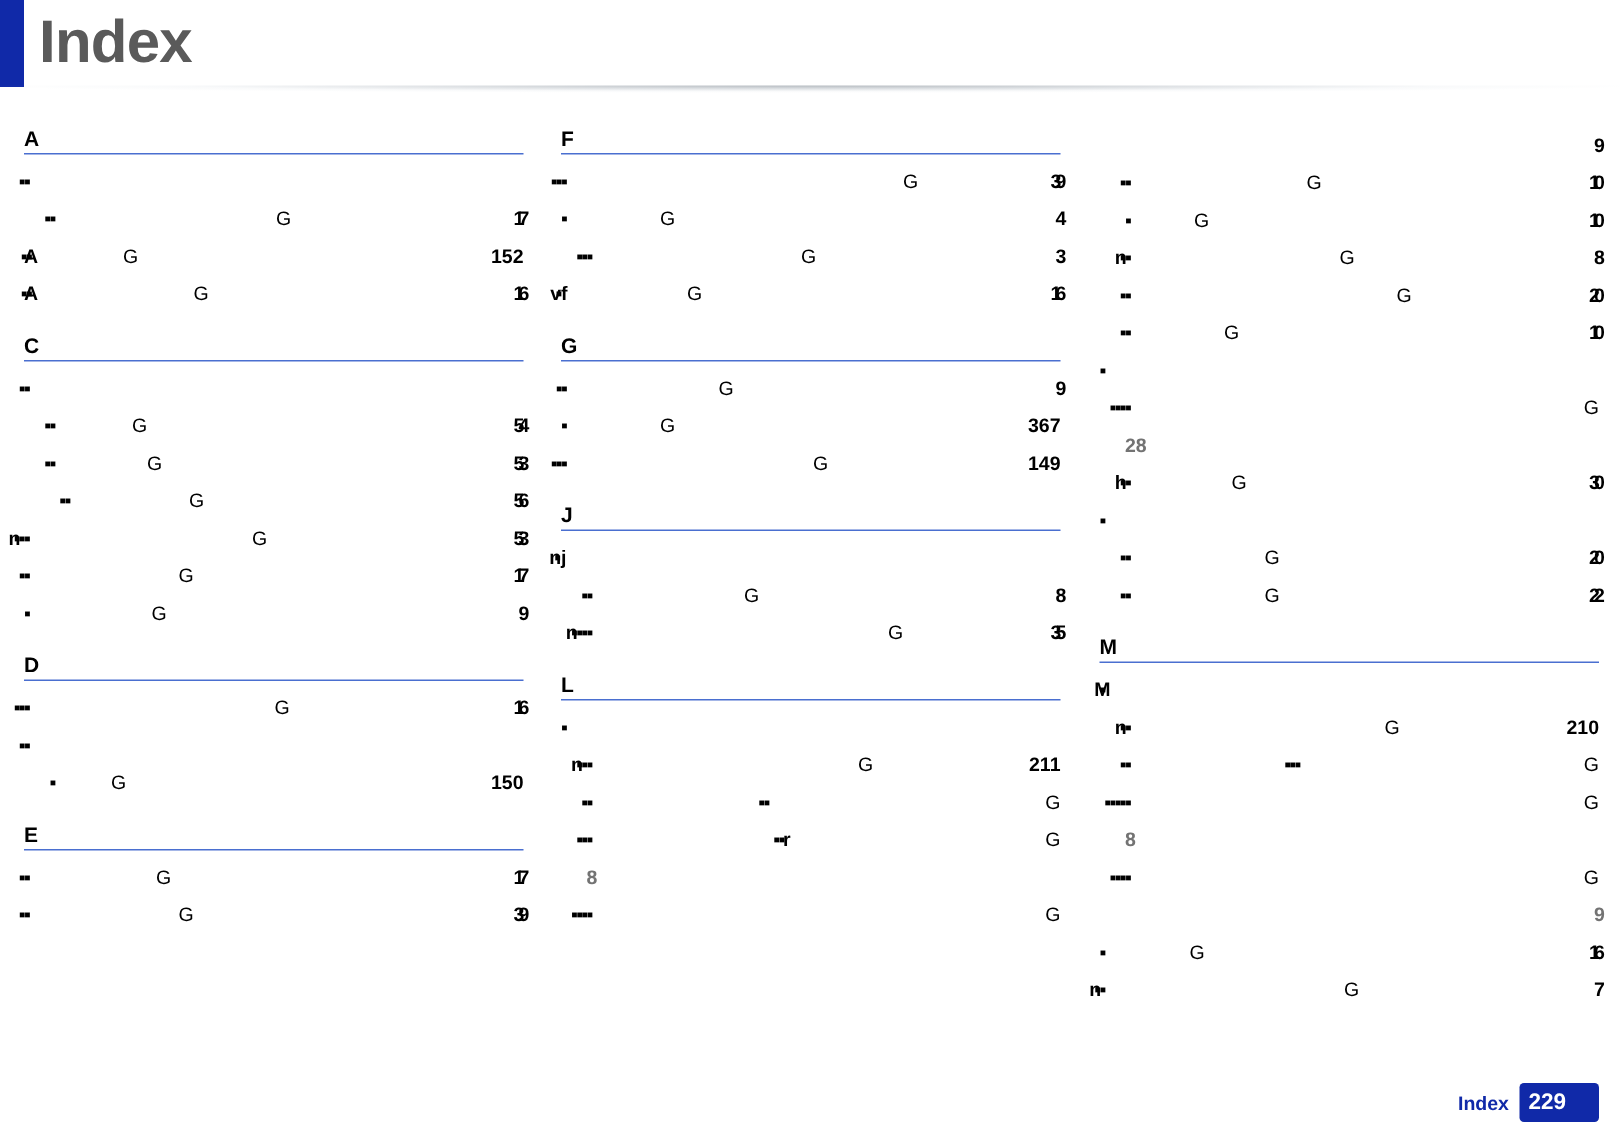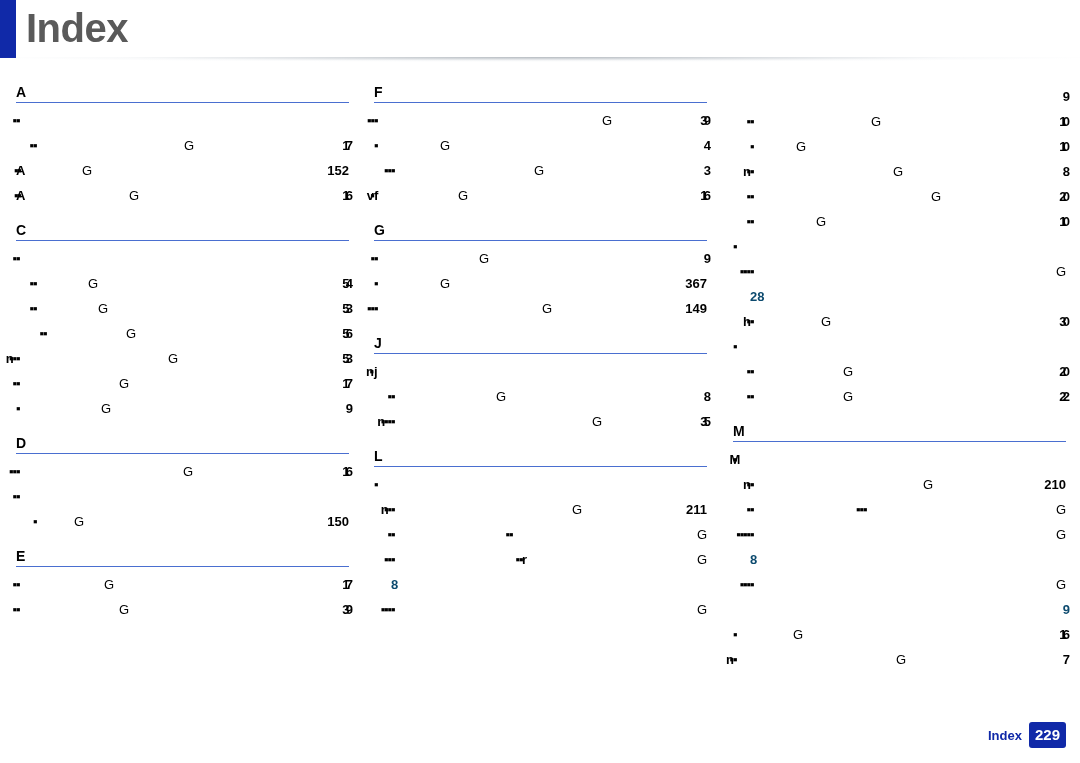--- a/index.html
+++ b/index.html
@@ -120,21 +120,21 @@
     text-align: right;
   }
   .entry-num.clean { letter-spacing: normal; }
 
   
   .entry-wrapnum {
     font-weight: bold;
     font-size: 13px;
     line-height: 25px;
     min-height: 25px;
-    color: #0c4a6e;
+    color: #737373;
   }
   .entry-wrapnum.level-1 { padding-left: 17px; }
 
   .entry-num-right-inline {
     position: absolute;
     right: 0;
     top: 0;
     font-weight: normal;
   }
 
@@ -154,21 +154,21 @@
     font-weight: bold;
     color: #1029a8;
     margin-right: 7px;
   }
   #footer-page-badge {
     background: #1029a8;
     color: #ffffff;
     font-size: 15px;
     font-weight: bold;
     border-radius: 3px;
-    padding: 4px 6px 5px 6px;
+    padding: 4px 22px 5px 6px;
     line-height: 17px;
   }
 </style>
 </head>
 <body>
 
 <div id="header">
   <div id="header-accent-bar"></div>
   <div id="page-title">Index</div>
   <div id="header-rule"></div>

